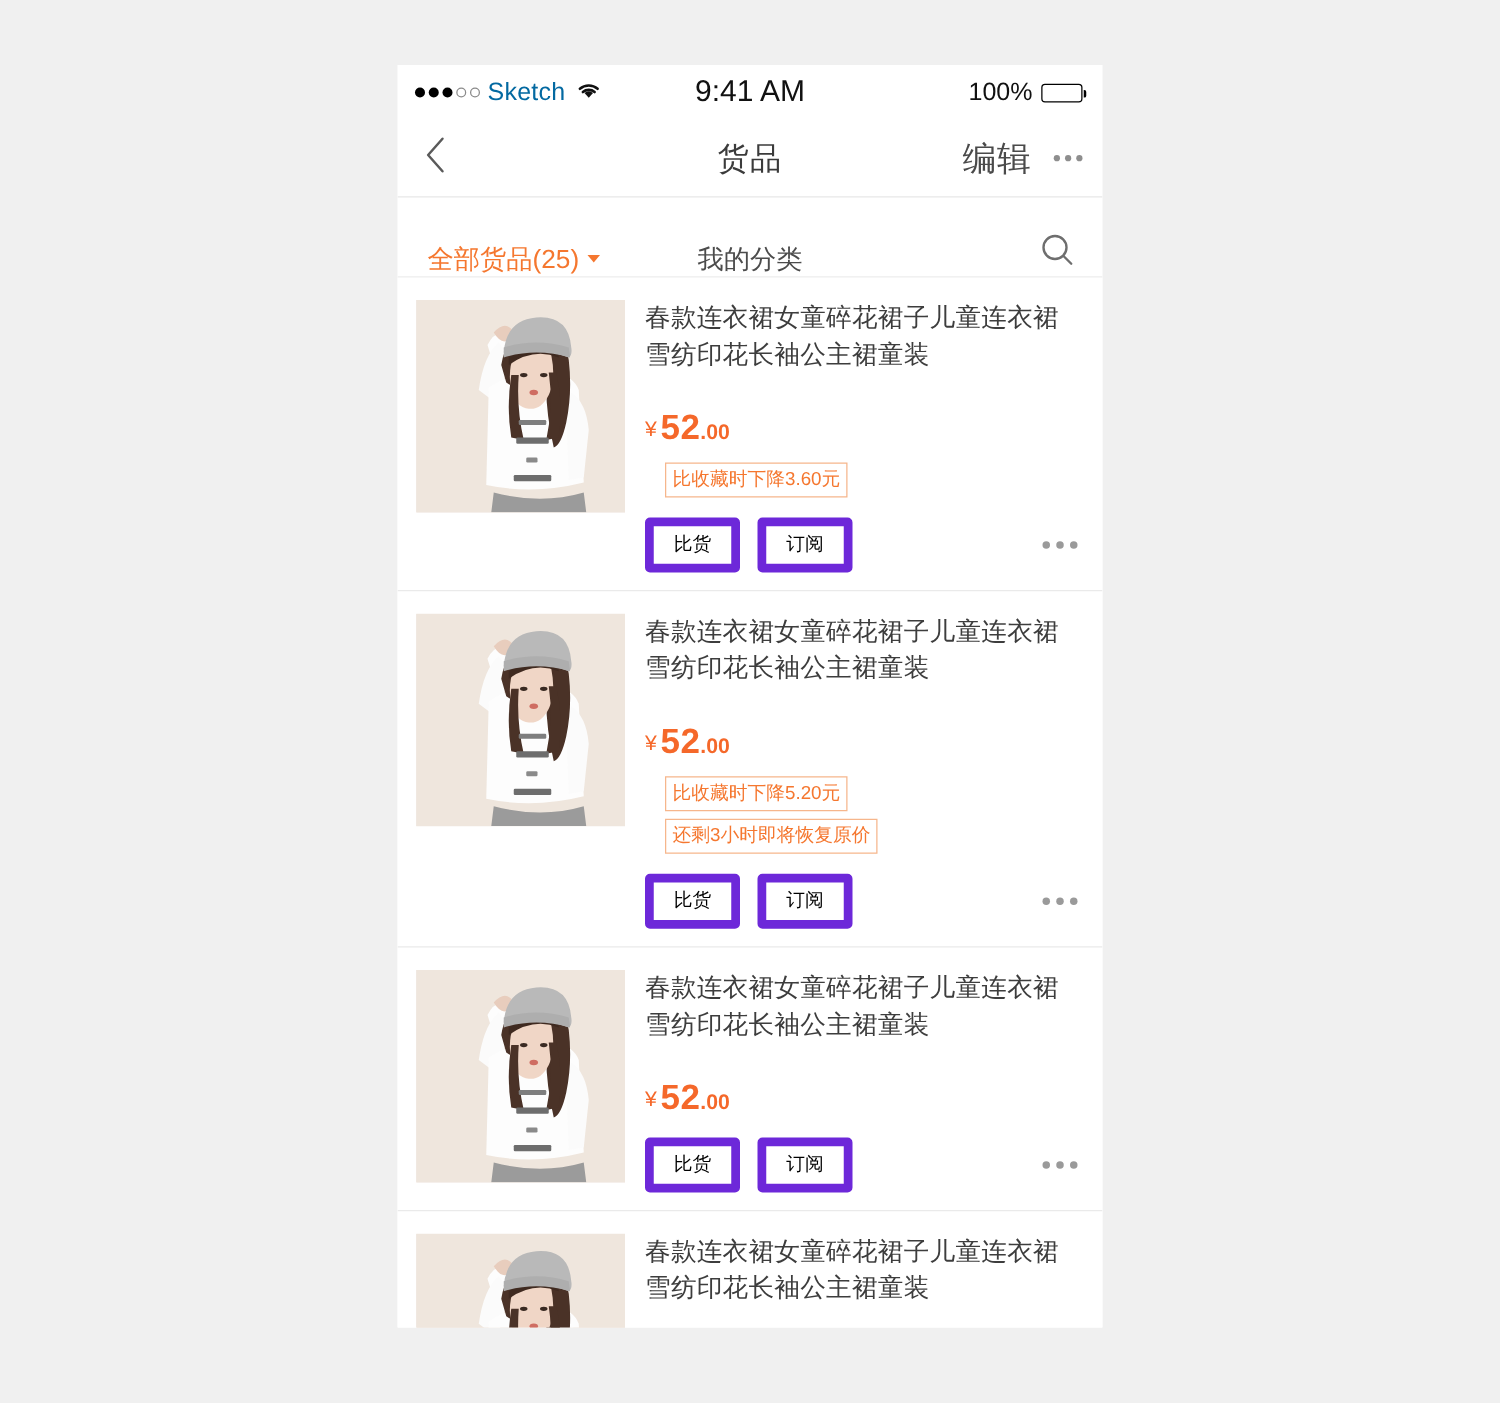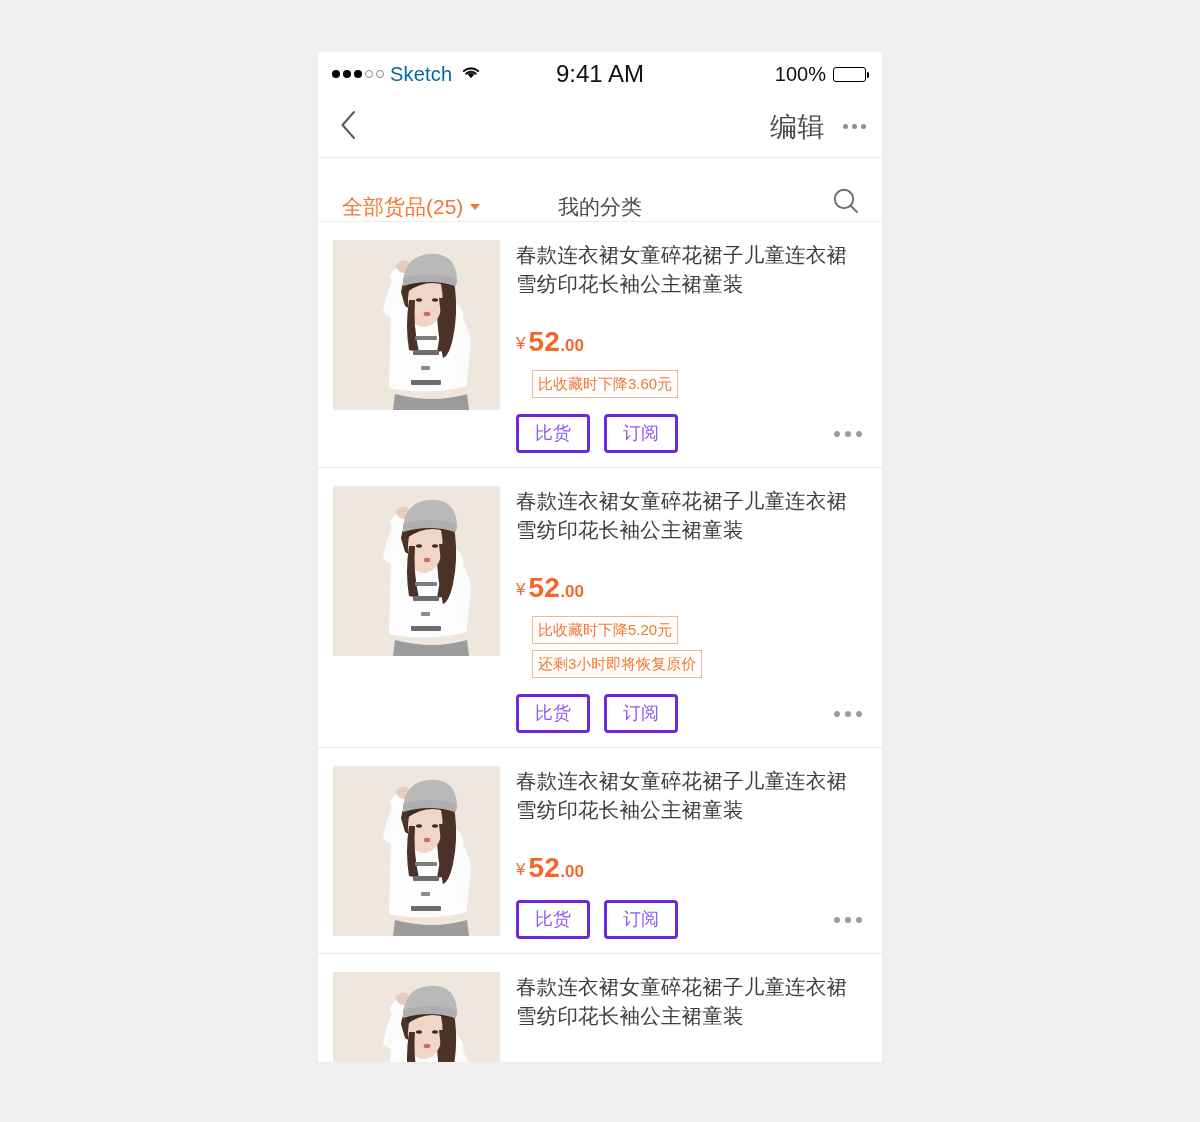--- a/index.html
+++ b/index.html
@@ -265,24 +265,24 @@
     background: #fff;
     white-space: nowrap;
   }
   .actions {
     margin-top: auto;
     padding-top: 16px;
     display: flex;
     align-items: center;
   }
   .btn {
-    border: 3px solid #6d28d9;
+    border: 7px solid #6d28d9;
     border-radius: 4px;
-    color: #8b5cf6;
-    font-size: 18px;
+    color: #000000;
+    font-size: 15px;
     padding: 7px 16px 8px 16px;
     background: #fff;
     line-height: 1;
     margin-right: 14px;
   }
   .row-kebab {
     margin-left: auto;
     display: flex;
     align-items: center;
     gap: 5px;
@@ -329,20 +329,21 @@
   </div>
 
   <div class="navbar">
     <div class="nav-back">
       <span>
         <svg width="20" height="32" viewBox="0 0 20 32">
           <path d="M16 3 L4.5 16 L16 29" stroke="#5a5a5a" stroke-width="2" fill="none" stroke-linecap="round" stroke-linejoin="round"></path>
         </svg>
       </span>
     </div>
+    <div class="nav-title">货品</div>
     <div class="nav-right">
       <span class="nav-edit">编辑</span>
       <span class="kebab">
         <i></i>
           <i></i>
           <i></i>
       </span>
     </div>
   </div>
 

